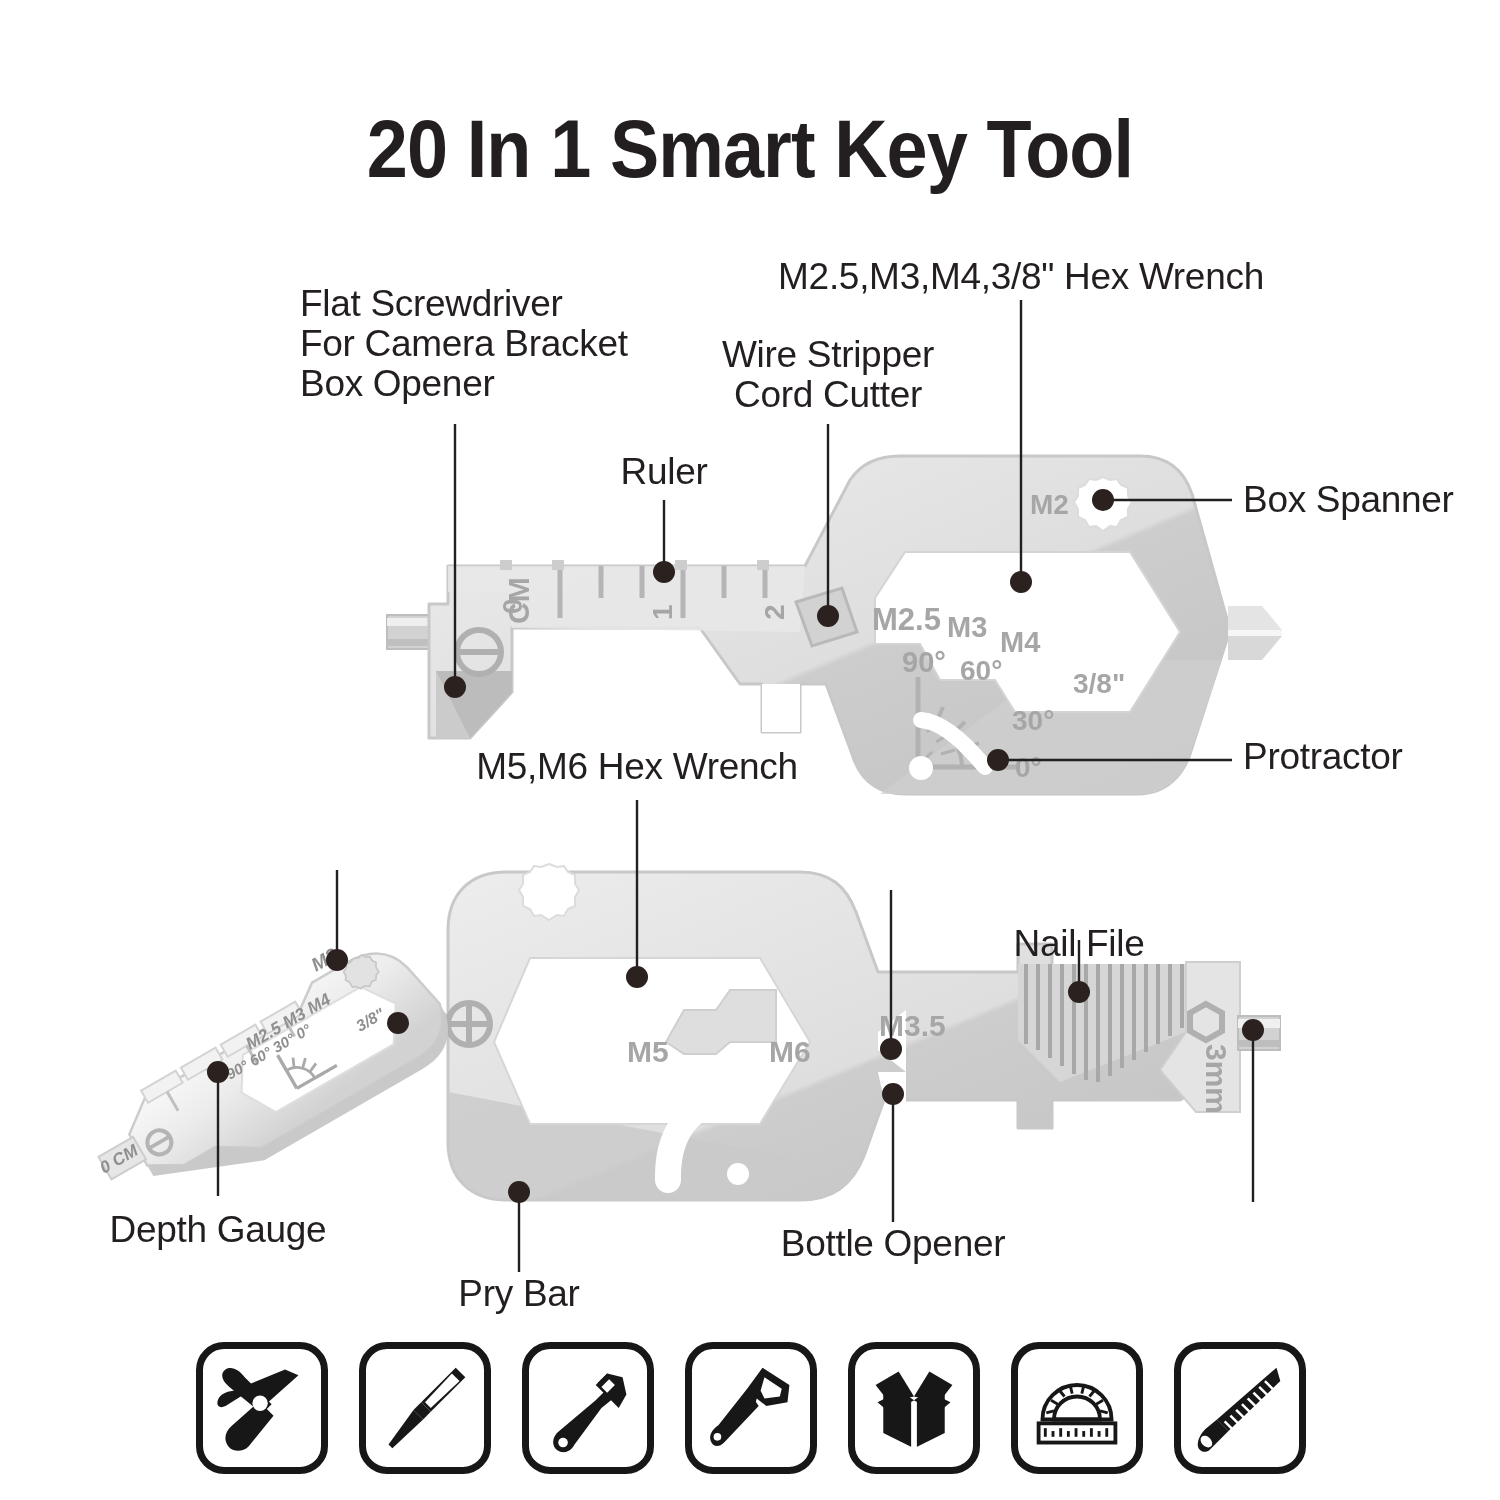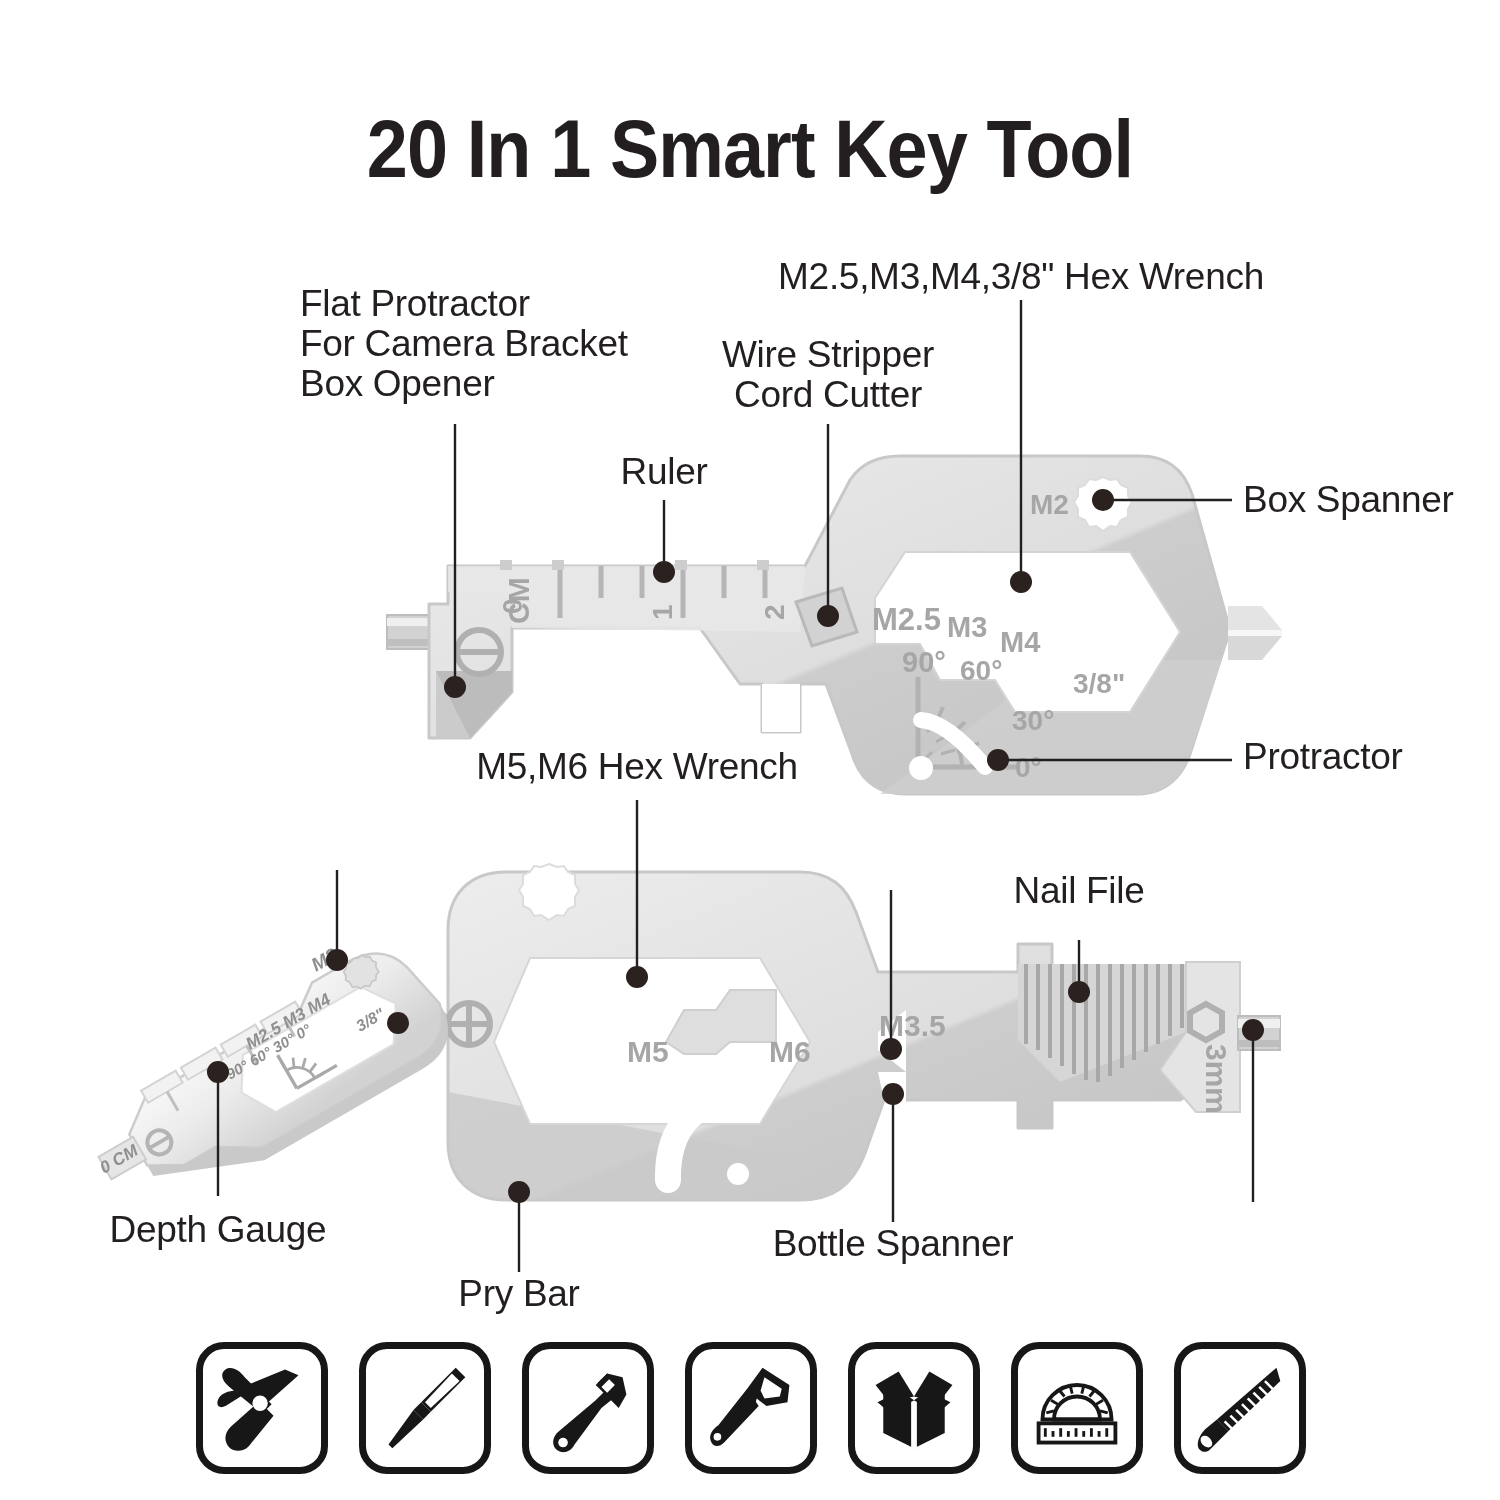--- a/index.html
+++ b/index.html
@@ -361,46 +361,46 @@
       <circle cx="891" cy="1017" r="11"></circle>
       <circle cx="1079" cy="960" r="11"></circle>
       <circle cx="218" cy="1040" r="11"></circle>
       <circle cx="519" cy="1160" r="11"></circle>
       <circle cx="893" cy="1062" r="11"></circle>
       <circle cx="1253" cy="998" r="11"></circle>
       <circle cx="398" cy="991" r="11"></circle>
     </g>
   </svg>
 
-  <div class="lbl" style="left:300px; top:252px;">Flat Protractor
+  <div class="lbl" style="left:300px; top:252px;">Flat Screwdriver
 For Camera Bracket
 Box Opener</div>
 
   <div class="lbl c" style="left:564px; top:420px; width:200px;">Ruler</div>
 
   <div class="lbl c" style="left:668px; top:303px; width:320px;">Wire Stripper
 Cord Cutter</div>
 
   <div class="lbl c" style="left:761px; top:225px; width:520px;">M2.5,M3,M4,3/8" Hex Wrench</div>
 
   <div class="lbl" style="left:1243px; top:448px;">Box Spanner</div>
 
   <div class="lbl" style="left:1243px; top:705px;">Protractor</div>
 
   <div class="lbl c" style="left:437px; top:715px; width:400px;">M5,M6 Hex Wrench</div>
 
 
 
-  <div class="lbl c" style="left:959px; top:839px; width:240px;">Nail File</div>
+  <div class="lbl c" style="left:959px; top:892px; width:240px;">Nail File</div>
 
   <div class="lbl c" style="left:58px; top:1178px; width:320px;">Depth Gauge</div>
 
   <div class="lbl c" style="left:399px; top:1242px; width:240px;">Pry Bar</div>
 
-  <div class="lbl c" style="left:743px; top:1192px; width:300px;">Bottle Spanner</div>
+  <div class="lbl c" style="left:743px; top:1192px; width:300px;">Bottle Opener</div>
 
 
   <div class="iconrow">
 
     <div class="iconbox">
       <svg viewBox="0 0 100 100">
         <path fill="#171717" d="M74 10 L88 16 L52 48 L62 58 L36 90 C30 96 20 96 15 90
                  C10 84 11 75 18 69 L46 44 L34 34 L12 48 C6 51 2 48 4 42
                  C6 36 12 33 20 32 Z"></path>
         <path fill="#171717" d="M16 28 C8 22 6 14 12 10 C18 6 26 10 32 18 L60 46 L50 56 Z"></path>

